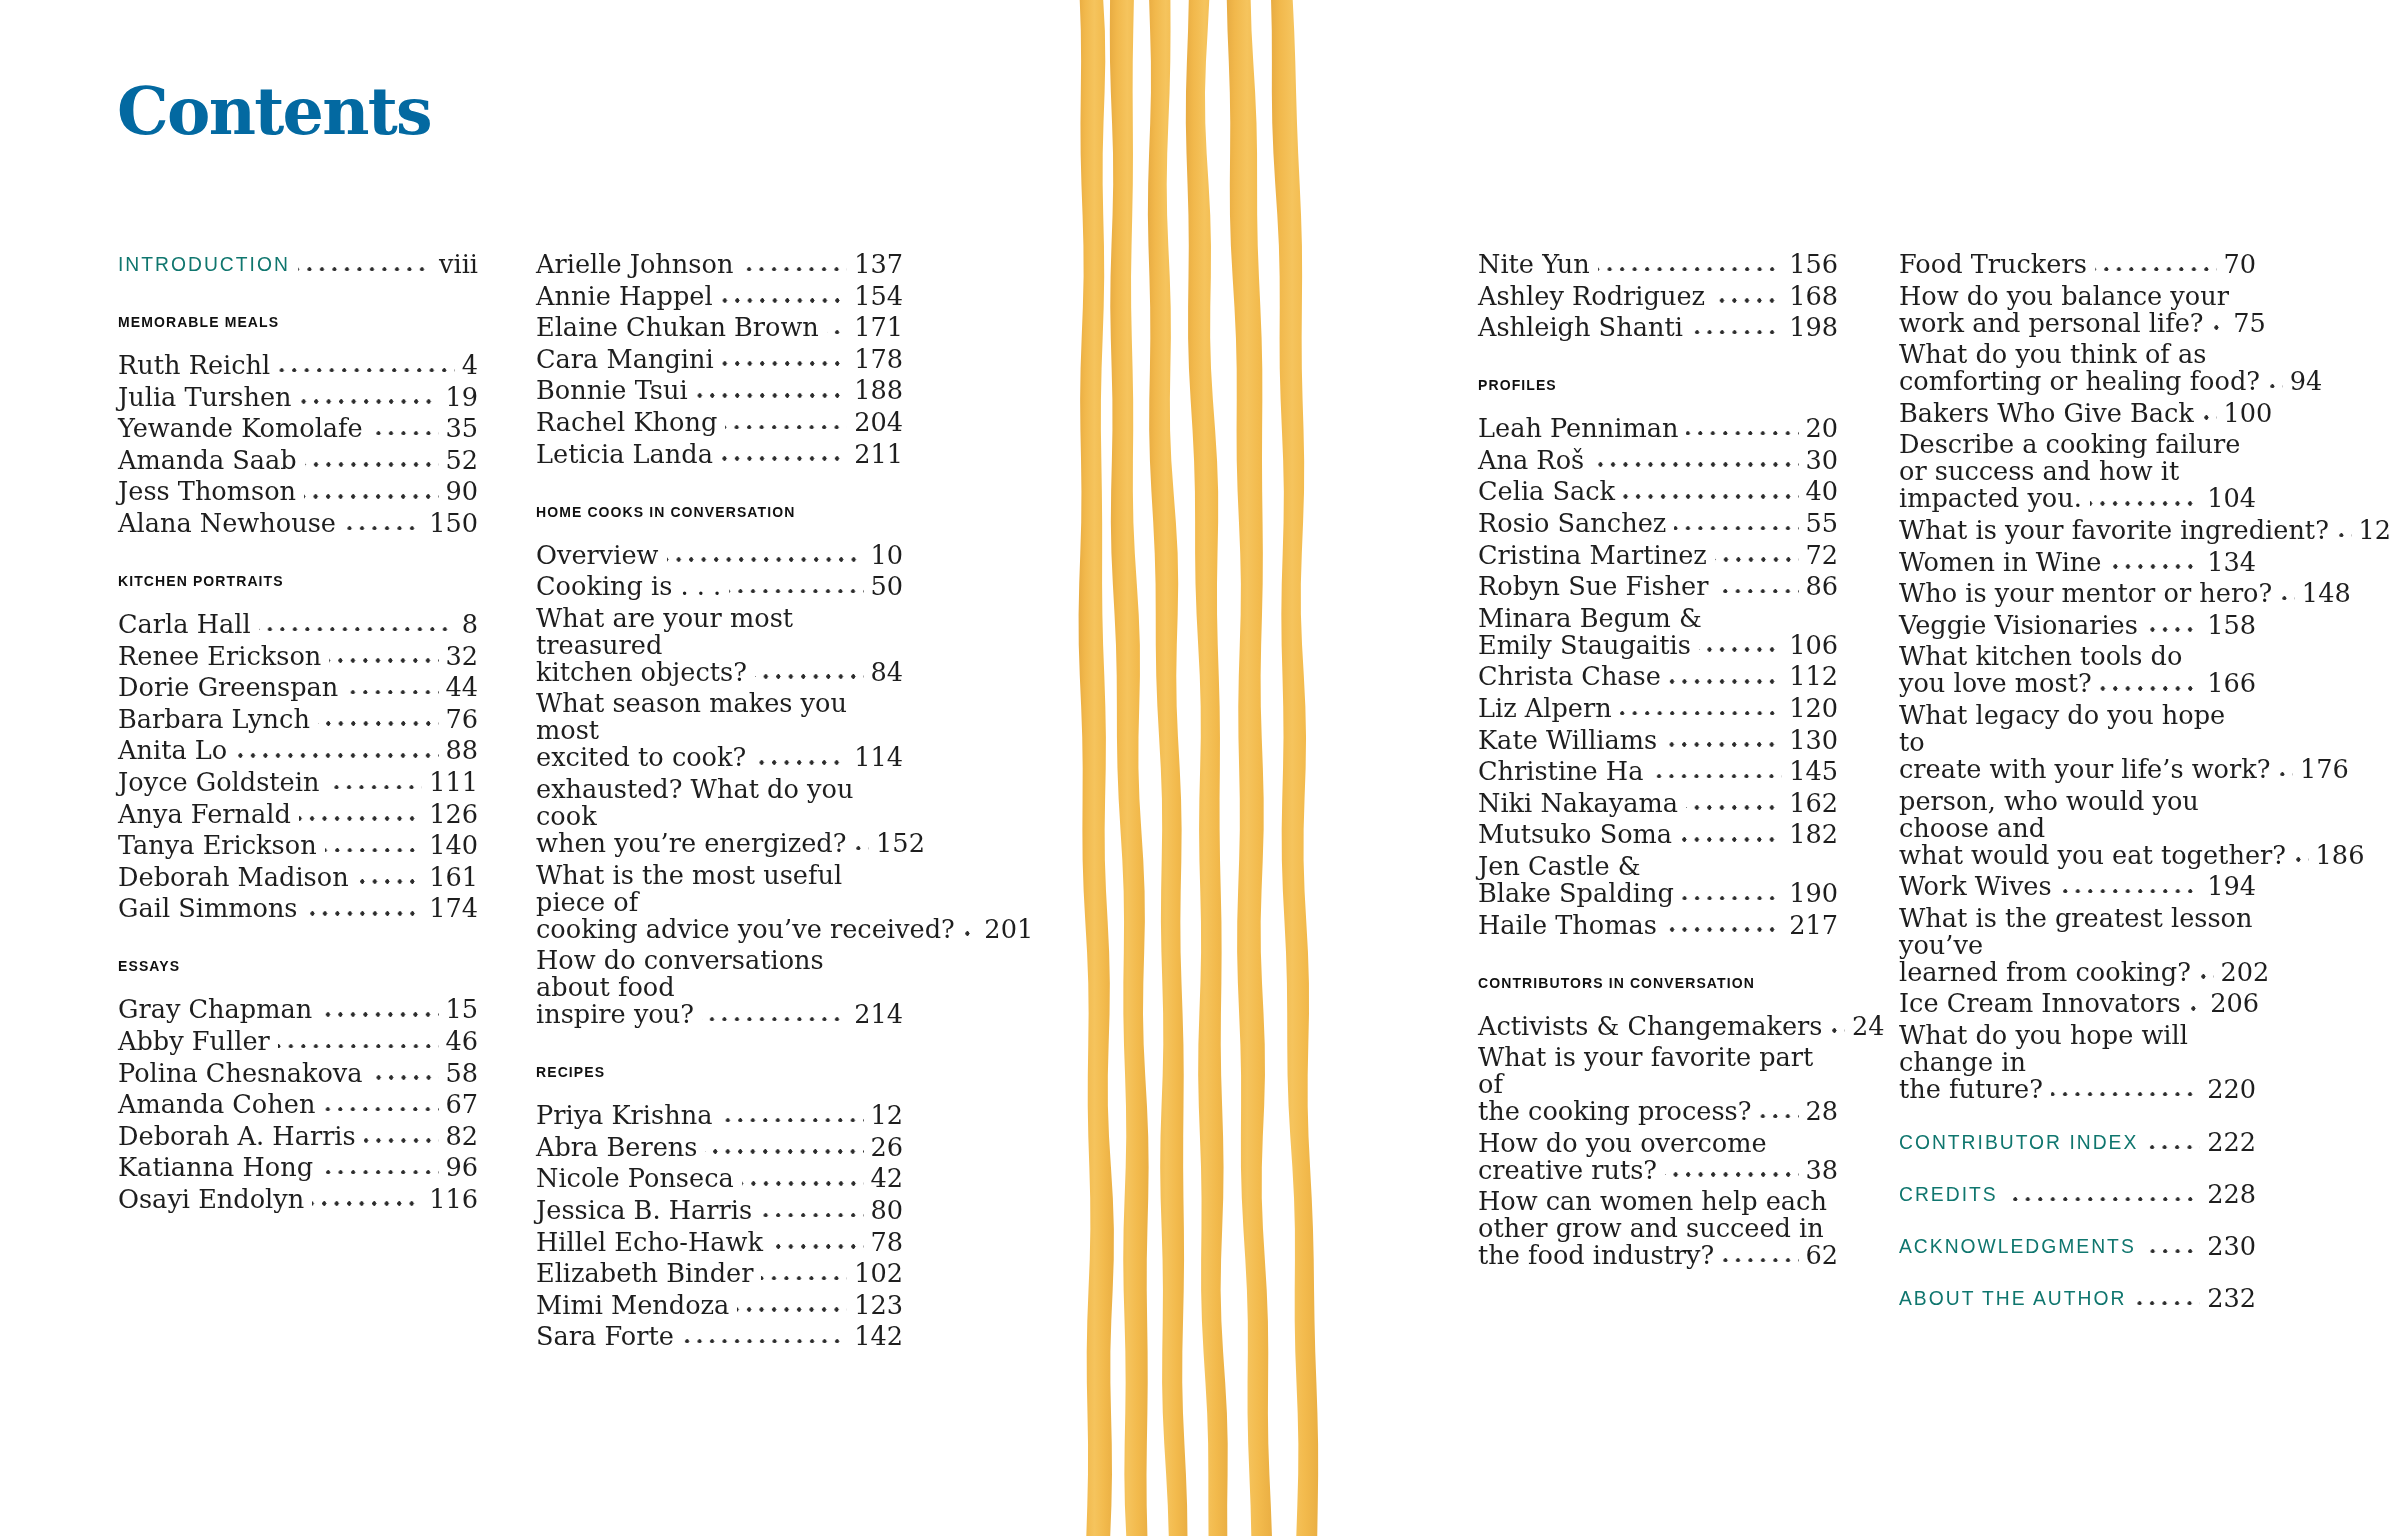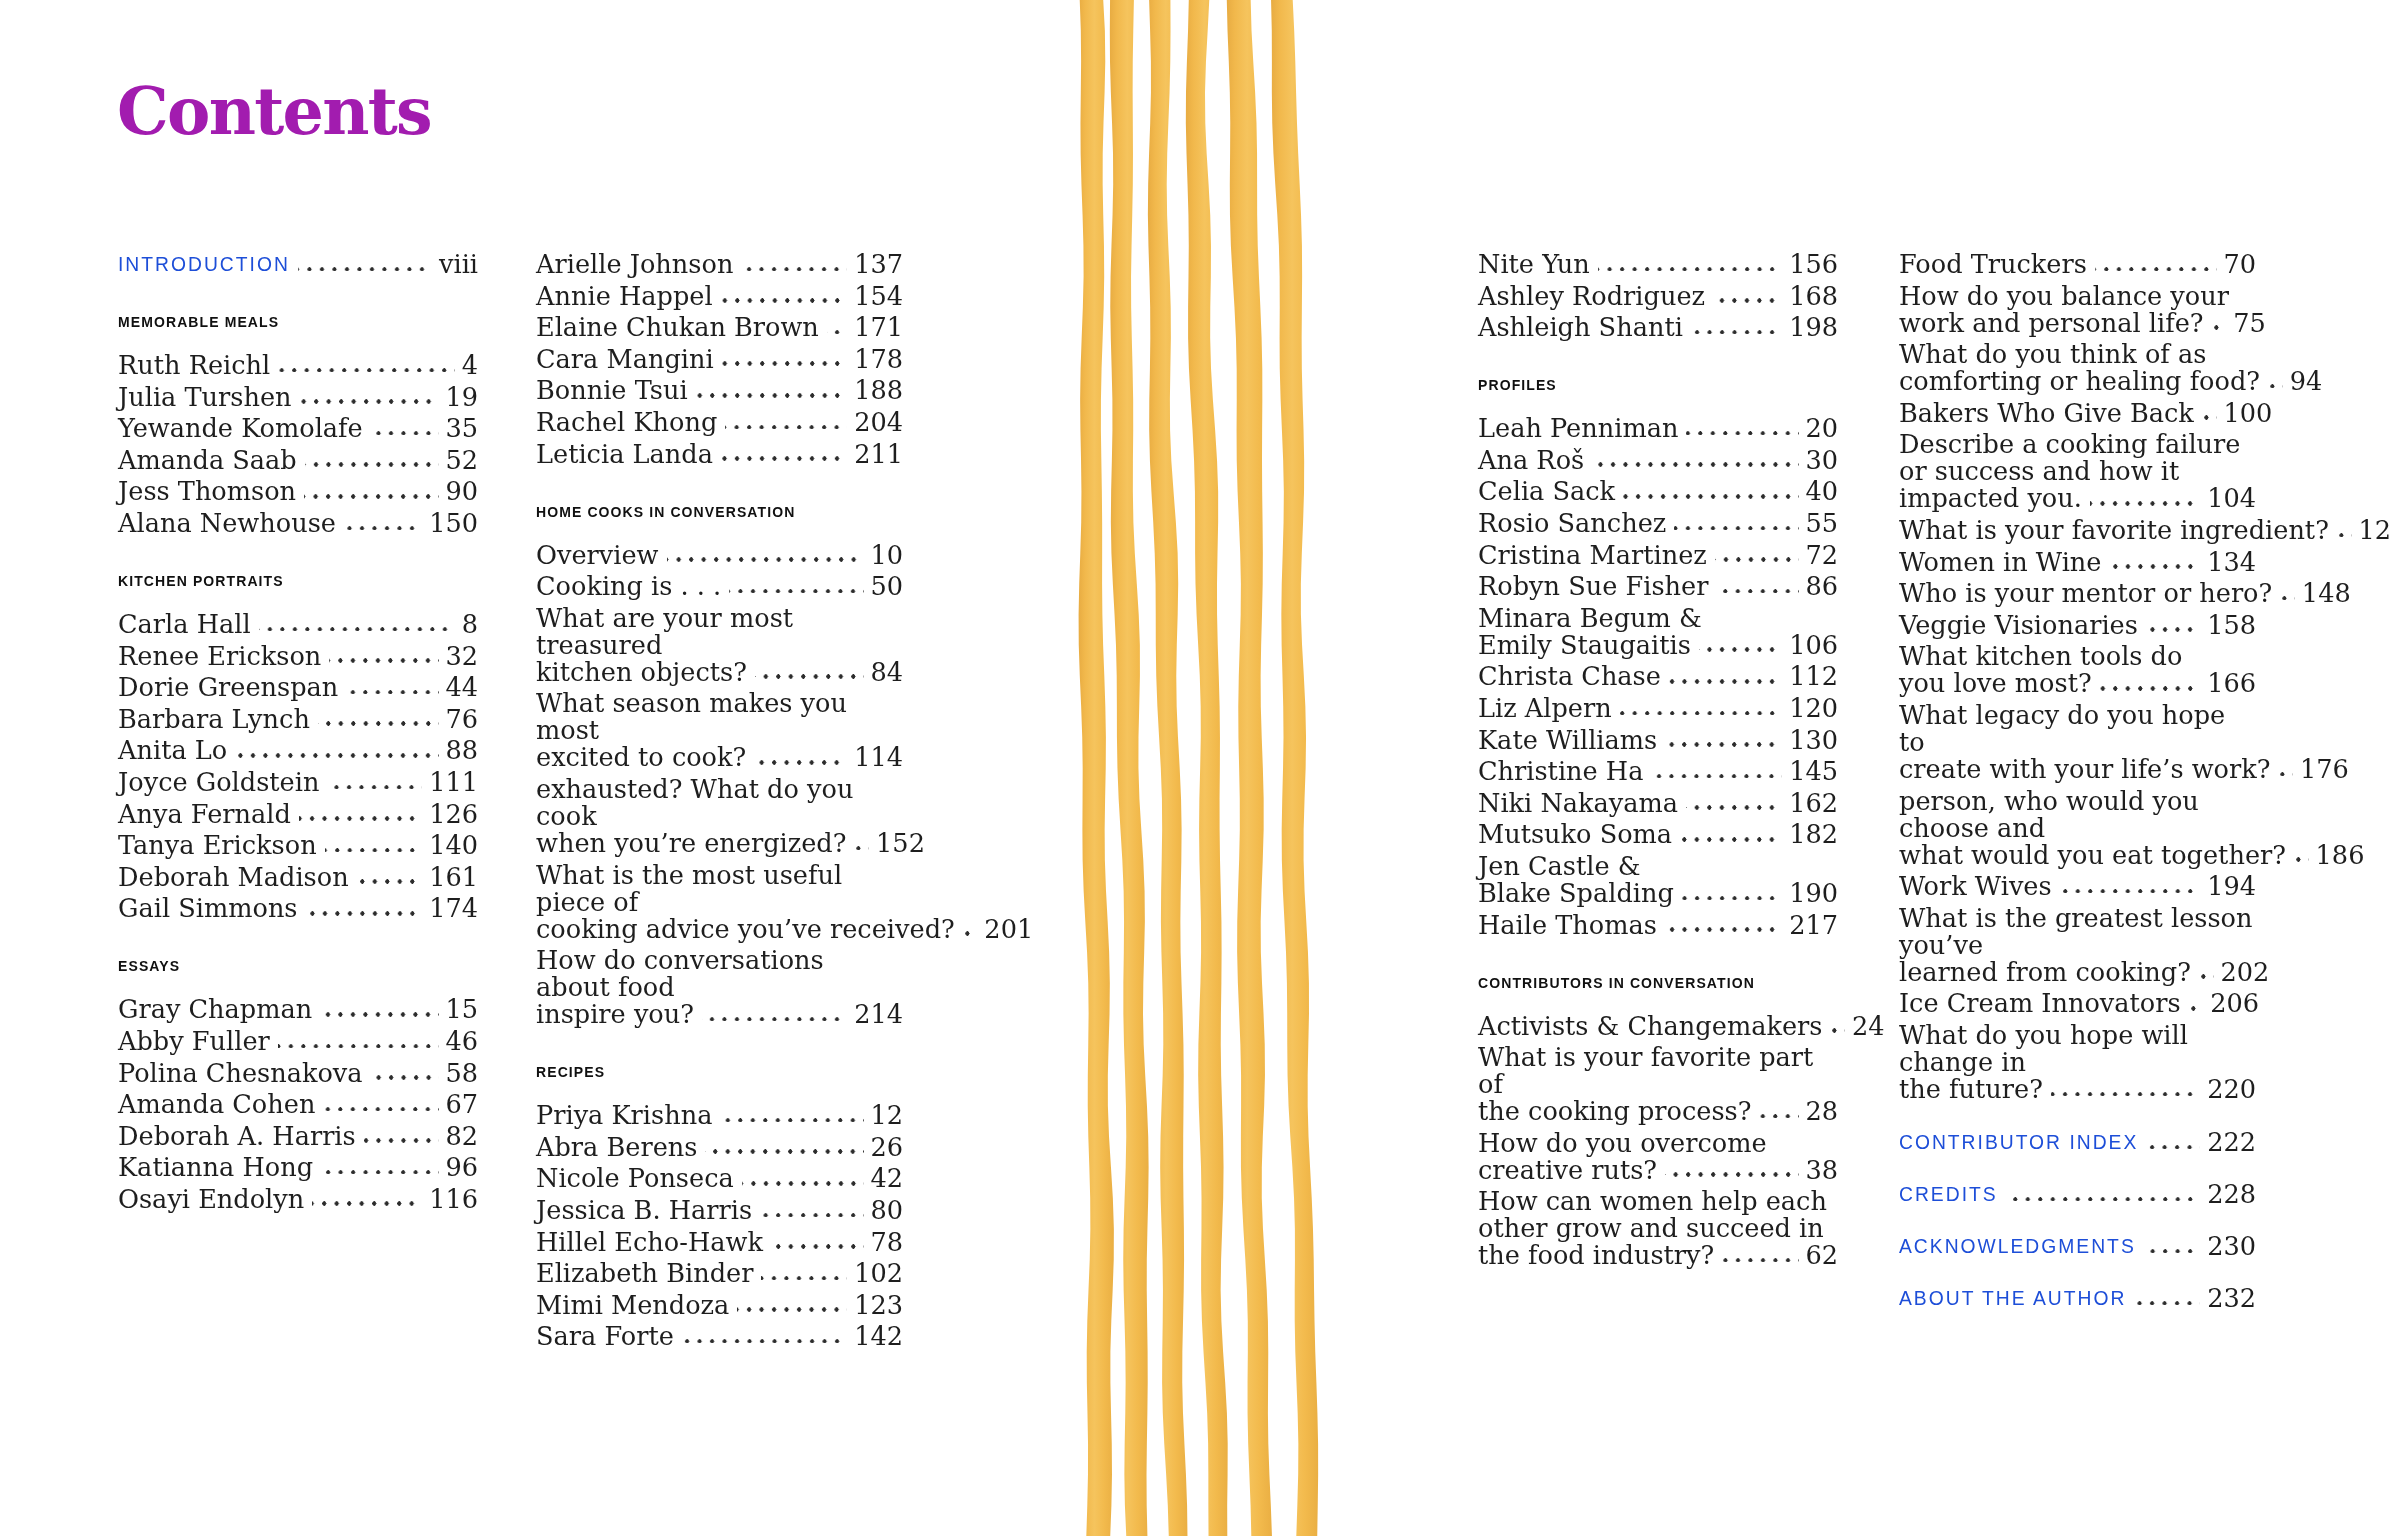--- a/index.html
+++ b/index.html
@@ -4,21 +4,21 @@
 <style>
   html,body{margin:0;padding:0;}
   body{
     width:2389px;height:1536px;background:#ffffff;overflow:hidden;position:relative;
     font-family:"DejaVu Serif", serif;color:#1f1f1f;
   }
   #stage{position:absolute;inset:0;}
   .page-title{
     position:absolute;left:117px;top:73px;
     font-family:"DejaVu Serif", serif;font-weight:700;font-size:65px;
-    letter-spacing:-1.7px;color:#a21caf;
+    letter-spacing:-1.7px;color:#0369a1;
   }
   .stripes-wrap{position:absolute;left:1070px;top:0;width:256px;height:1536px;}
   .column{position:absolute;top:251px;width:360px;}
   #col1{left:118px;}
   #col2{left:536px;width:367px;}
   #col3{left:1478px;width:360px;}
   #col4{left:1899px;width:357px;}
   .section{margin:0;}
   .section + .section{margin-top:0;}
   .section-heading{
@@ -32,21 +32,21 @@
   .lbl{white-space:pre;}
   .pg{flex:none;text-align:right;}
   .dots{flex:1;position:relative;margin:0 4.6px 0 8px;min-width:17px;}
   .dots::after{
     content:"";position:absolute;left:0;right:2.3px;bottom:6.8px;height:4.6px;
     background-image:radial-gradient(circle at 2.3px 2.3px,#2c2c2c 1.9px,rgba(0,0,0,0) 2.2px);
     background-size:12.5px 4.6px;background-repeat:repeat-x;background-position:right bottom;
   }
   .entry.caps .lbl{
     font-family:"Liberation Sans", sans-serif;font-size:19.3px;letter-spacing:2px;
-    color:#1d4ed8;line-height:27px;
+    color:#0f766e;line-height:27px;
   }
   .section.backmatter{margin-top:26px;}
   .section.backmatter .entry{margin-top:25px;}
   .section.frontmatter .entry{margin-bottom:0;}
 </style>
 </head>
 <body>
 
 <div id="stage">
   <div class="page-title">Contents</div>

